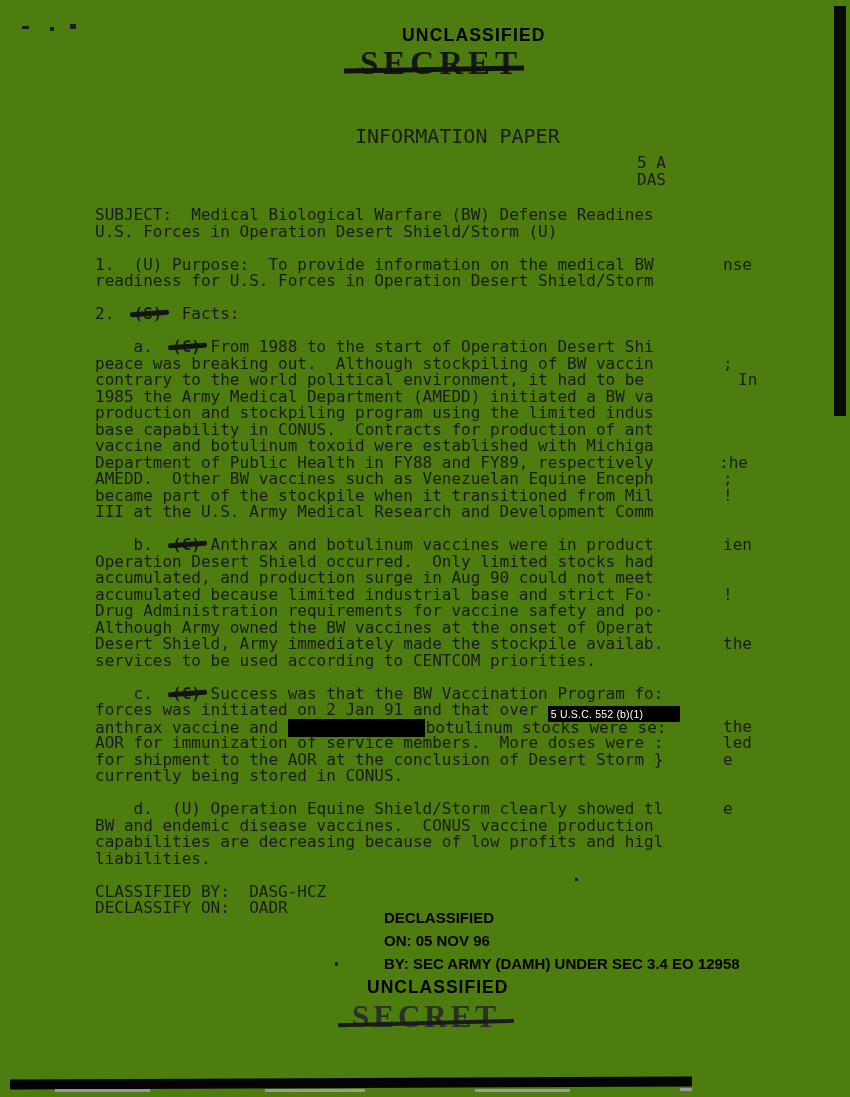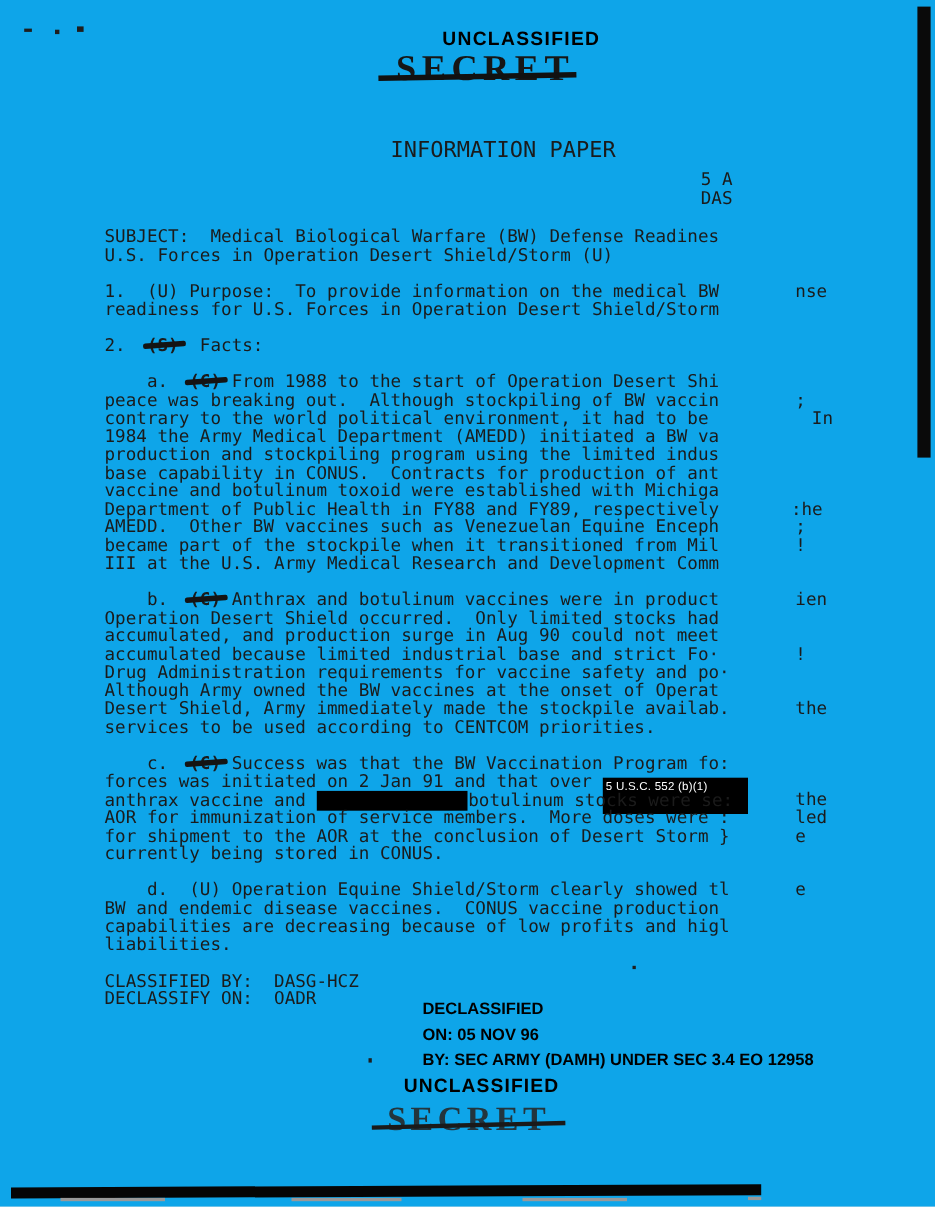--- a/index.html
+++ b/index.html
@@ -1,32 +1,32 @@
 <!DOCTYPE html>
 <html><head>
 <meta charset="utf-8">
 <style>
   html,body{margin:0;padding:0;background:#e8e8e8;}
   .page{
-    position:relative;width:850px;height:1097px;background:#0ea5e9;
+    position:relative;width:850px;height:1097px;background:#4d7c0f;
     overflow:hidden;font-family:"DejaVu Sans Mono",monospace;color:#1b1b1b;
   }
   
   .body-text{position:absolute;left:95px;top:207px;font-size:16px;line-height:16.5px;}
   .ln{white-space:pre;height:16.5px;position:relative;}
   .gap{height:16.5px;}
   .frag{position:absolute;top:0;left:628px;white-space:pre;}
   .frag-in{left:643px;}
   .frag-the8{left:624px;}
   
   .struck{position:relative;font-weight:700;}
   .struck::after{content:"";position:absolute;left:-4px;right:-6px;top:7px;height:4.5px;background:#141414;transform:rotate(-4deg);border-radius:2px;}
   
   .redact{display:inline-block;background:#000;}
-  .redact-labeled{height:33px;line-height:16px;min-width:124px;color:#fff;font-family:"Liberation Sans",sans-serif;font-size:10.5px;letter-spacing:.2px;padding:0 5px 0 3px;vertical-align:-3px;}
+  .redact-labeled{height:16px;line-height:16px;min-width:124px;color:#fff;font-family:"Liberation Sans",sans-serif;font-size:10.5px;letter-spacing:.2px;padding:0 5px 0 3px;vertical-align:-3px;}
   .redact-blank{width:137px;height:18px;vertical-align:-4px;margin-right:1px;}
   
   .sans-stamp{font-family:"Liberation Sans",sans-serif;font-weight:700;color:#000;}
   .uncl-top{position:absolute;left:402px;top:25px;font-size:17.5px;letter-spacing:1.2px;}
   .secret-top{position:absolute;left:360px;top:45px;font-family:"Liberation Serif",serif;font-weight:700;font-size:33px;letter-spacing:5px;color:#161616;}
   .strike-top{position:absolute;left:344px;top:67px;width:180px;height:4.5px;background:#111;transform:rotate(-1deg);}
   .info-title{position:absolute;left:355px;top:124px;font-size:20px;letter-spacing:0;}
   .date-block{position:absolute;left:637px;top:155px;font-size:16px;line-height:16.5px;white-space:pre;}
   .declass-stamp{position:absolute;left:384px;top:906px;font-size:15px;line-height:23px;}
   .uncl-bottom{position:absolute;left:367px;top:977px;font-size:17.5px;letter-spacing:1px;}
@@ -69,21 +69,21 @@
     <div class="gap"></div>
     <div class="ln"><span>1.  (U) Purpose:  To provide information on the medical BW</span><span class="frag">nse</span></div>
     <div class="ln">readiness for U.S. Forces in Operation Desert Shield/Storm</div>
     <div class="gap"></div>
     <div class="ln"><span>2.  </span><span class="struck">(S)</span><span>  Facts:</span></div>
     <div class="gap"></div>
 
     <div class="ln"><span>    a.  </span><span class="struck">(C)</span><span> From 1988 to the start of Operation Desert Shi</span></div>
     <div class="ln"><span>peace was breaking out.  Although stockpiling of BW vaccin</span><span class="frag">;</span></div>
     <div class="ln"><span>contrary to the world political environment, it had to be</span><span class="frag frag-in">In</span></div>
-    <div class="ln">1984 the Army Medical Department (AMEDD) initiated a BW va</div>
+    <div class="ln">1985 the Army Medical Department (AMEDD) initiated a BW va</div>
     <div class="ln">production and stockpiling program using the limited indus</div>
     <div class="ln">base capability in CONUS.  Contracts for production of ant</div>
     <div class="ln">vaccine and botulinum toxoid were established with Michiga</div>
     <div class="ln"><span>Department of Public Health in FY88 and FY89, respectively</span><span class="frag frag-the8">:he</span></div>
     <div class="ln"><span>AMEDD.  Other BW vaccines such as Venezuelan Equine Enceph</span><span class="frag">;</span></div>
     <div class="ln"><span>became part of the stockpile when it transitioned from Mil</span><span class="frag">!</span></div>
     <div class="ln">III at the U.S. Army Medical Research and Development Comm</div>
     <div class="gap"></div>
 
     <div class="ln"><span>    b.  </span><span class="struck">(C)</span><span> Anthrax and botulinum vaccines were in product</span><span class="frag">ien</span></div>

